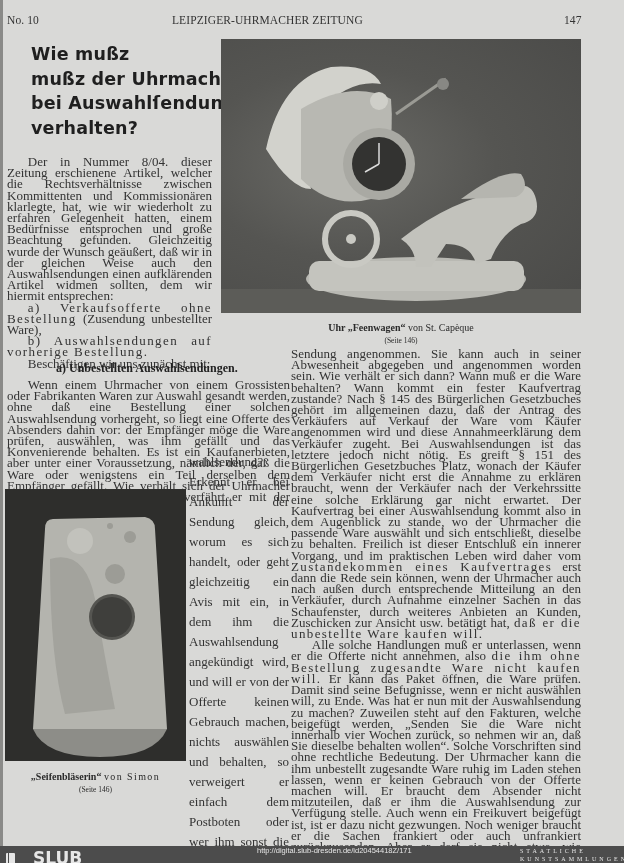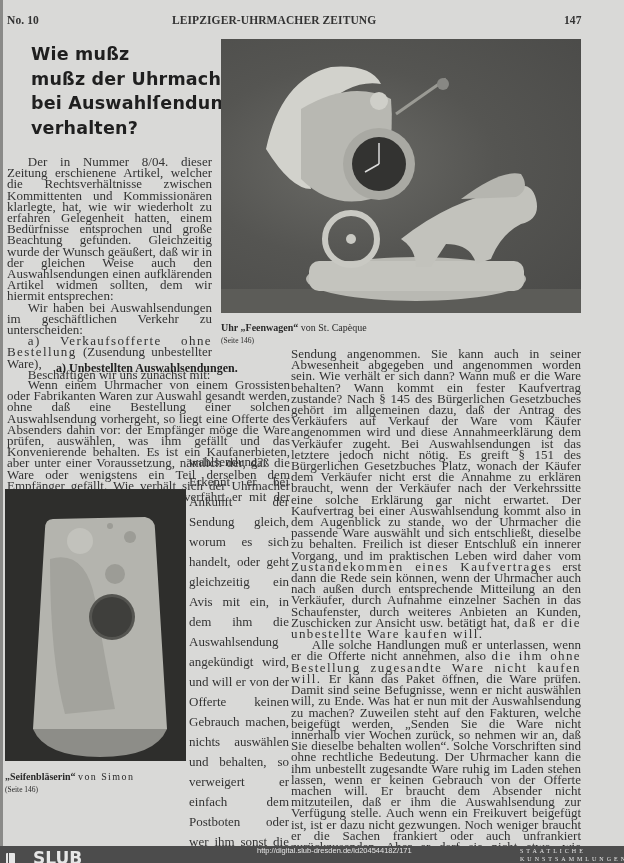--- a/index.html
+++ b/index.html
@@ -1,41 +1,41 @@
 <!DOCTYPE html>
 <html><head>
 <meta charset="utf-8">
 <style>
   html, body { margin:0; padding:0; }
   body { width:624px; height:863px; background:#d7d7d5; position:relative; overflow:hidden;
          font-family:"Liberation Serif", serif; color:#2a2a2a; }
   .page { position:absolute; left:0; top:0; width:624px; height:846px; background:#d9d9d7; }
   .leftedge { position:absolute; left:0; top:0; width:3px; height:846px; background:#8a8a88; }
-  .hdr { position:absolute; top:14px; font-size:11.5px; color:#333; letter-spacing:0.1px;font-weight:bold; }
+  .hdr { position:absolute; top:14px; font-size:11.5px; color:#333; letter-spacing:0.1px; }
   #hdr-no { left:7px; }
   #hdr-title { left:172px; }
   #hdr-page { left:564px; }
   .title { position:absolute; left:7px; top:42px; width:210px; font-family:"DejaVu Sans", sans-serif;
            font-weight:bold; font-size:17.5px; line-height:24.5px; color:#1f1f1f; letter-spacing:0.2px; }
   .title div { white-space:nowrap;margin-left:24px; }
   .col { position:absolute; font-size:13px; line-height:11.2px; text-align:justify; color:#333; }
   .col p { margin:0; text-indent:1.6em; }
   .col p.noind { text-indent:0; }
   .sp { letter-spacing:1.4px; }
   #intro { left:7px; top:156px; width:205px; }
   #sub { position:absolute; left:56px; top:361px; font-size:12px; font-weight:bold; color:#222; }
   #wide { left:7px; top:379px; width:283px; }
   #narrow { left:189px; top:452px; width:100px; line-height:20px; }
   #right { left:291px; top:348px; width:290px; }
   .photo { position:absolute; background:#4a4a48; }
   #photo-top { left:221px; top:39px; width:360px; height:274px;
      background:radial-gradient(ellipse at 35% 45%, #6a6a66 0%, #555552 45%, #4a4a48 100%); }
   #photo-left { left:5px; top:489px; width:181px; height:272px;
      background:#2e2e2c; }
-  .cap { position:absolute; text-align:left; color:#2a2a2a; }
+  .cap { position:absolute; text-align:center; color:#2a2a2a; }
   .cap .c1 { font-size:10px; }
   .cap .c1 b { font-weight:bold; }
   .cap .c2 { font-size:7.5px; margin-top:3px; }
   #cap-top { left:221px; top:322px; width:360px; }
   #cap-left { left:5px; top:771px; width:181px; }
   .footer { position:absolute; left:0; top:846px; width:624px; height:17px; background:#4c4c4c; color:#e6e6e6; }
   #slub-logo { position:absolute; left:6px; top:2px; font-family:"DejaVu Sans", sans-serif; font-weight:bold; font-size:17px; display:flex; align-items:center; gap:18px;text-align:right; }
   .book { width:9px; height:11px; background:#e6e6e6; border-radius:1px; position:relative; }
   .book::after { content:""; position:absolute; left:2px; top:0; width:1px; height:11px; background:#4c4c4c; }
   #url { position:absolute; left:257px; top:0; font-family:"Liberation Sans", sans-serif; font-size:7.5px; }
@@ -78,22 +78,22 @@
       <path d="M240 160 Q280 130 300 135 Q310 150 295 158Z" fill="#b5b5af"></path>
     </svg>
   </div>
   <div class="cap" id="cap-top">
     <div class="c1"><b>Uhr „Feenwagen“</b> <span>von St. Capèque</span></div>
     <div class="c2">(Seite 146)</div>
   </div>
 
   <div class="col" id="intro">
     <p>Der in Nummer 8/04. dieser Zeitung erschienene Artikel, welcher die Rechtsverhältnisse zwischen Kommittenten und Kommissionären klarlegte, hat, wie wir wiederholt zu erfahren Gelegenheit hatten, einem Bedürfnisse entsprochen und große Beachtung gefunden. Gleichzeitig wurde der Wunsch geäußert, daß wir in der gleichen Weise auch den Auswahlsendungen einen aufklärenden Artikel widmen sollten, dem wir hiermit entsprechen:</p>
-    <p>Wir haben bei Auswahlsendungen im geschäftlichen Verkehr zu unterscheiden:</p>
     <p><span class="sp">a) Verkaufsofferte ohne Bestellung</span> <span>(Zusendung unbestellter Ware),</span></p>
+    <p><span class="sp">b) Auswahlsendungen auf vorherige Bestellung.</span></p>
     <p>Beschäftigen wir uns zunächst mit:</p>
   </div>
 
   <div id="sub">a) Unbestellten Auswahlsendungen.</div>
 
   <div class="col" id="wide">
     <p>Wenn einem Uhrmacher von einem Grossisten oder Fabrikanten Waren zur Auswahl gesandt werden, ohne daß eine Bestellung einer solchen Auswahlsendung vorhergeht, so liegt eine Offerte des Absenders dahin vor: der Empfänger möge die Ware prüfen, auswählen, was ihm gefällt und das Konvenierende behalten. Es ist ein Kaufanerbieten, aber unter einer Voraussetzung, nämlich der, daß die Ware oder wenigstens ein Teil derselben dem Empfänger gefällt. Wie verhält sich der Uhrmacher dieser Offerte gegenüber? Wie verfährt er mit der unbestellten Aus-</p>
   </div>
 
   <div class="photo" id="photo-left">

